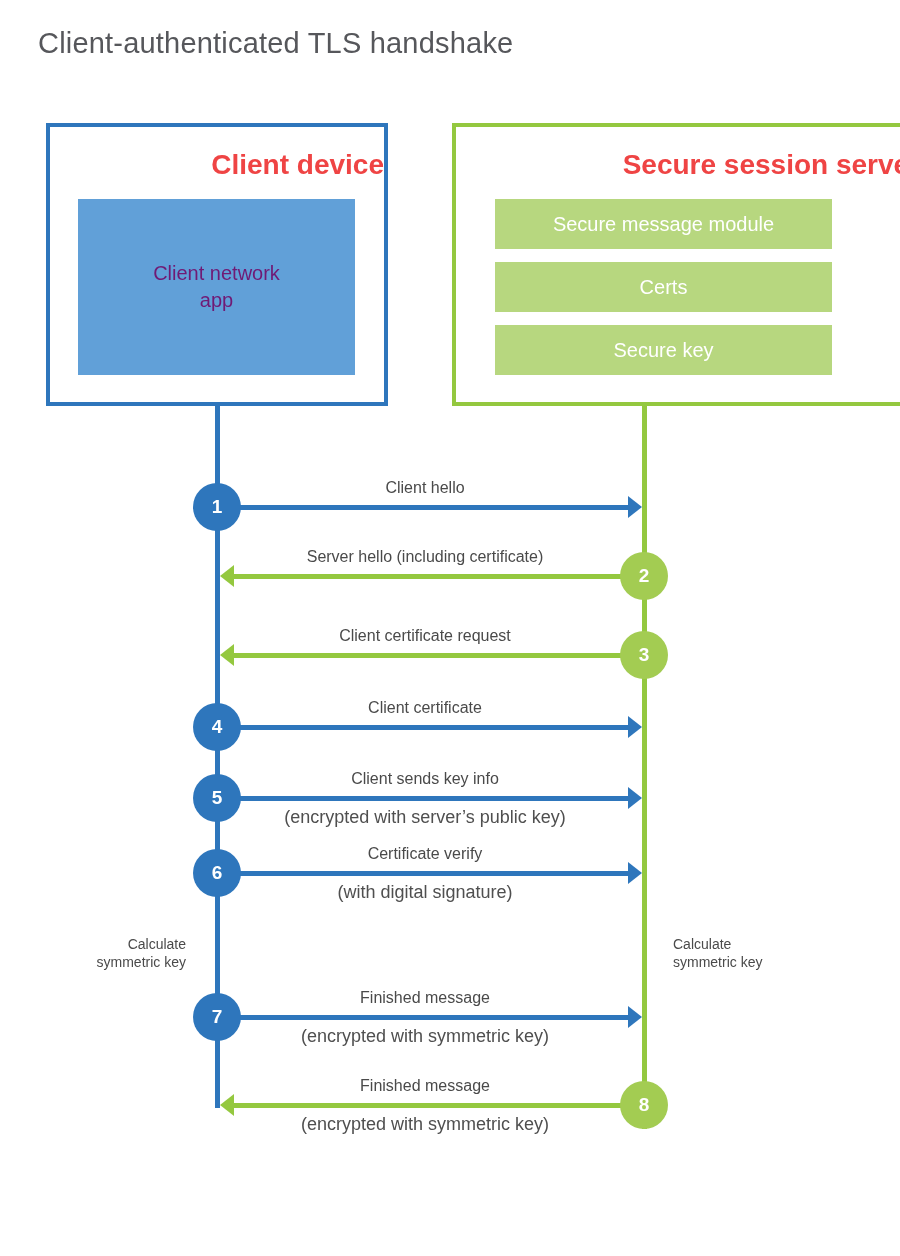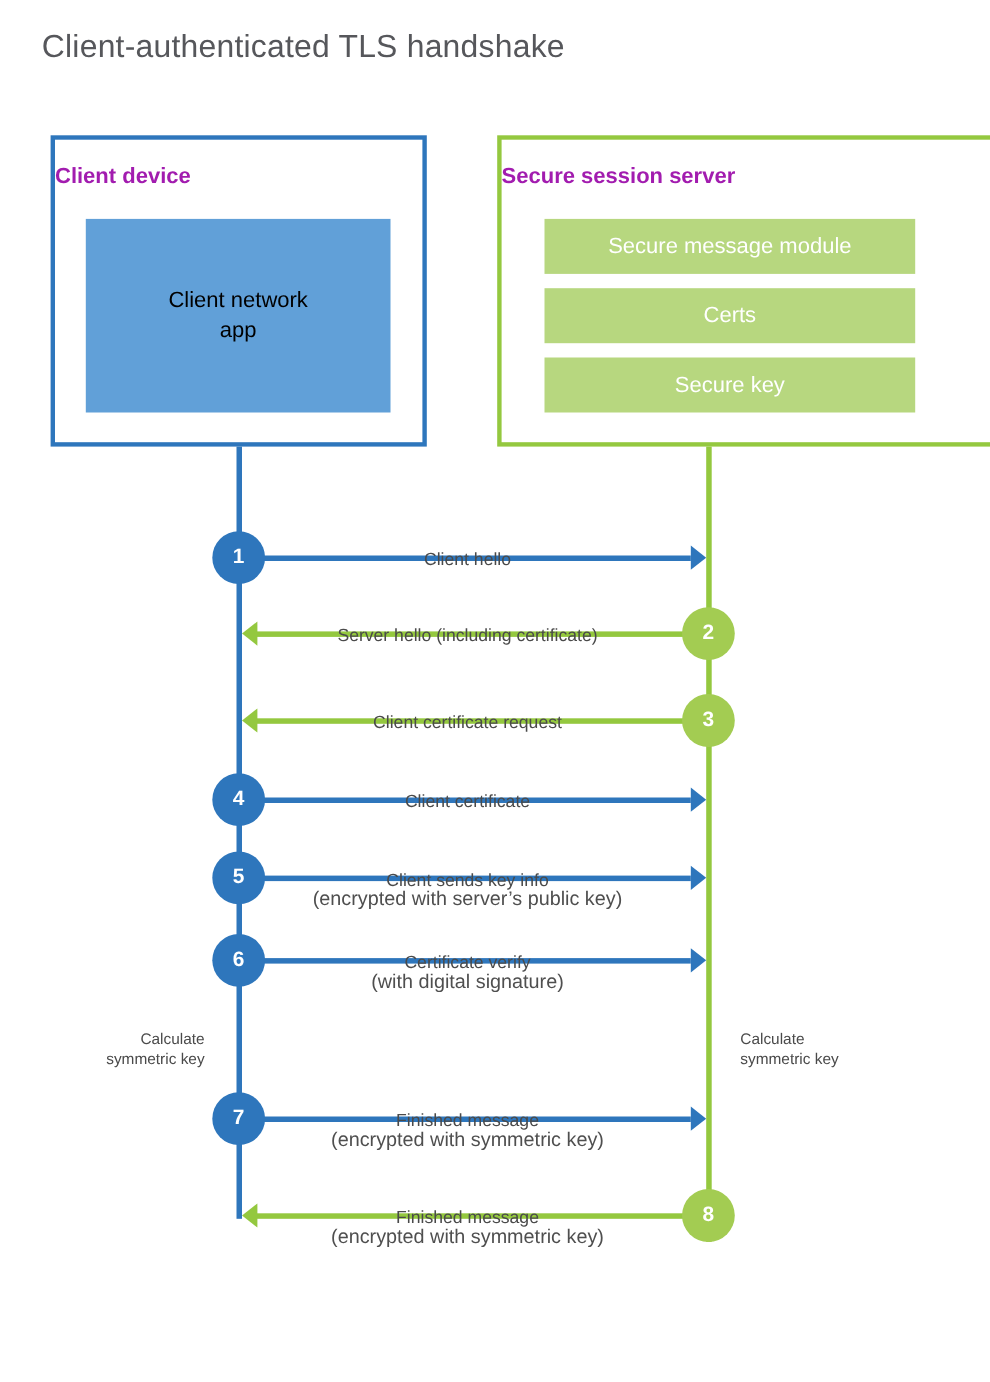--- a/index.html
+++ b/index.html
@@ -9,24 +9,24 @@
     --blue:#2e76bc; --blue-fill:#61a0d8; --green:#94c83f; --green-circle:#a3cc52; --green-fill:#b7d77f;
   }
   .page-title{
     position:absolute;left:38px;top:27px;margin:0;
     font-size:29px;font-weight:400;color:#56575b;letter-spacing:.2px;
   }
   
   .actor{position:absolute;top:123px;height:283px;background:#fff;box-sizing:border-box;}
   .actor.client{left:46px;width:342px;border:4px solid var(--blue);}
   .actor.server{left:452px;width:472px;border:4px solid var(--green);}
-  .actor-title{position:absolute;top:22px;left:0;right:0;text-align:left;
-    font-size:20px;font-weight:700;color:#a21caf;}
+  .actor-title{position:absolute;top:22px;left:0;right:0;text-align:right;
+    font-size:28px;font-weight:700;color:#ef4444;}
   .app-box{position:absolute;left:28px;top:72px;width:277px;height:176px;
-    background:var(--blue-fill);color:#000000;font-size:20px;line-height:1.35;
+    background:var(--blue-fill);color:#701a75;font-size:20px;line-height:1.35;
     display:flex;align-items:center;justify-content:center;text-align:center;white-space:pre-line;}
   .bar{position:absolute;left:39px;width:337px;height:50px;background:var(--green-fill);
     color:#fff;font-size:20px;display:flex;align-items:center;justify-content:center;text-align:center;}
   
   .lifeline{position:absolute;width:5px;z-index:1;}
   .lifeline.client{left:215px;top:406px;height:702px;background:var(--blue);}
   .lifeline.server{left:642px;top:406px;height:723px;background:var(--green);}
   
   .shaft{position:absolute;height:5px;z-index:2;}
   .step.client .shaft{background:var(--blue);}
@@ -34,21 +34,21 @@
   .head{position:absolute;width:0;height:0;z-index:2;
     border-top:11px solid transparent;border-bottom:11px solid transparent;}
   .step.client .head{border-left:14px solid var(--blue);}
   .step.server .head{border-right:14px solid var(--green);}
   .circle{position:absolute;width:48px;height:48px;border-radius:50%;z-index:3;
     color:#fff;font-size:19px;font-weight:700;
     display:flex;align-items:center;justify-content:center;}
   .step.client .circle{background:var(--blue);}
   .step.server .circle{background:var(--green-circle);}
   .msg-label{position:absolute;left:175px;width:500px;text-align:center;z-index:4;
-    font-size:16px;line-height:21px;color:#4a4a4a;margin-top:22px;}
+    font-size:16px;line-height:21px;color:#4a4a4a;}
   .msg-sub{position:absolute;left:175px;width:500px;text-align:center;z-index:4;
     font-size:18px;line-height:18px;color:#4f4f4f;}
   
   .note{position:absolute;font-size:14px;line-height:18px;color:#4a4a4a;white-space:pre-line;z-index:4;}
   .note.decrypt{left:666px;top:762px;width:190px;text-align:left;}
   .note.calc-left{left:46px;top:935px;width:140px;text-align:right;}
   .note.calc-right{left:673px;top:935px;width:140px;text-align:left;}
 </style>
 </head>
 <body>

